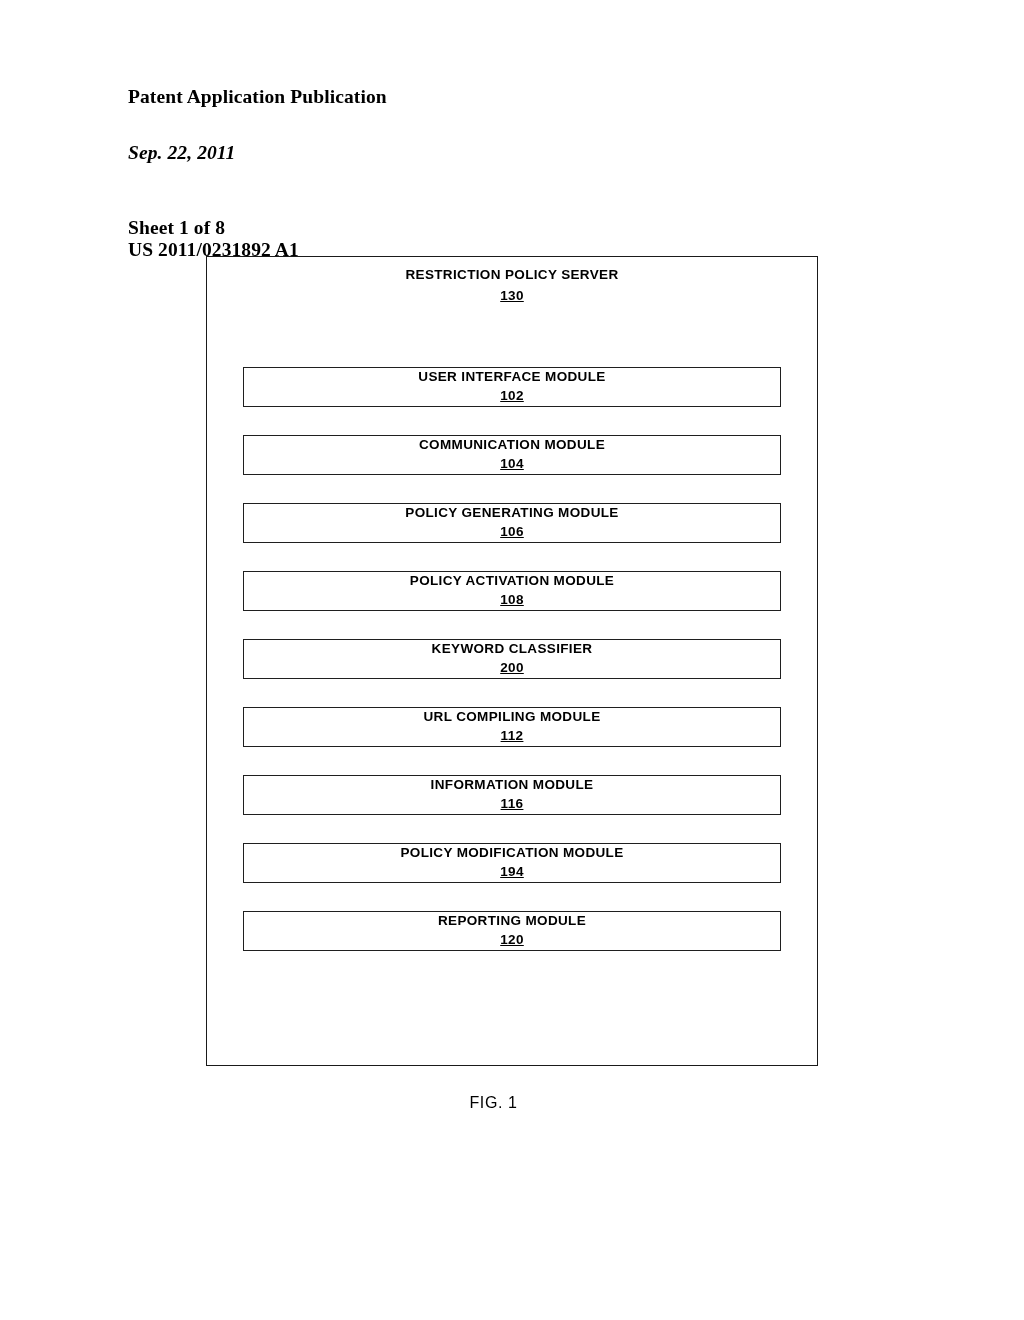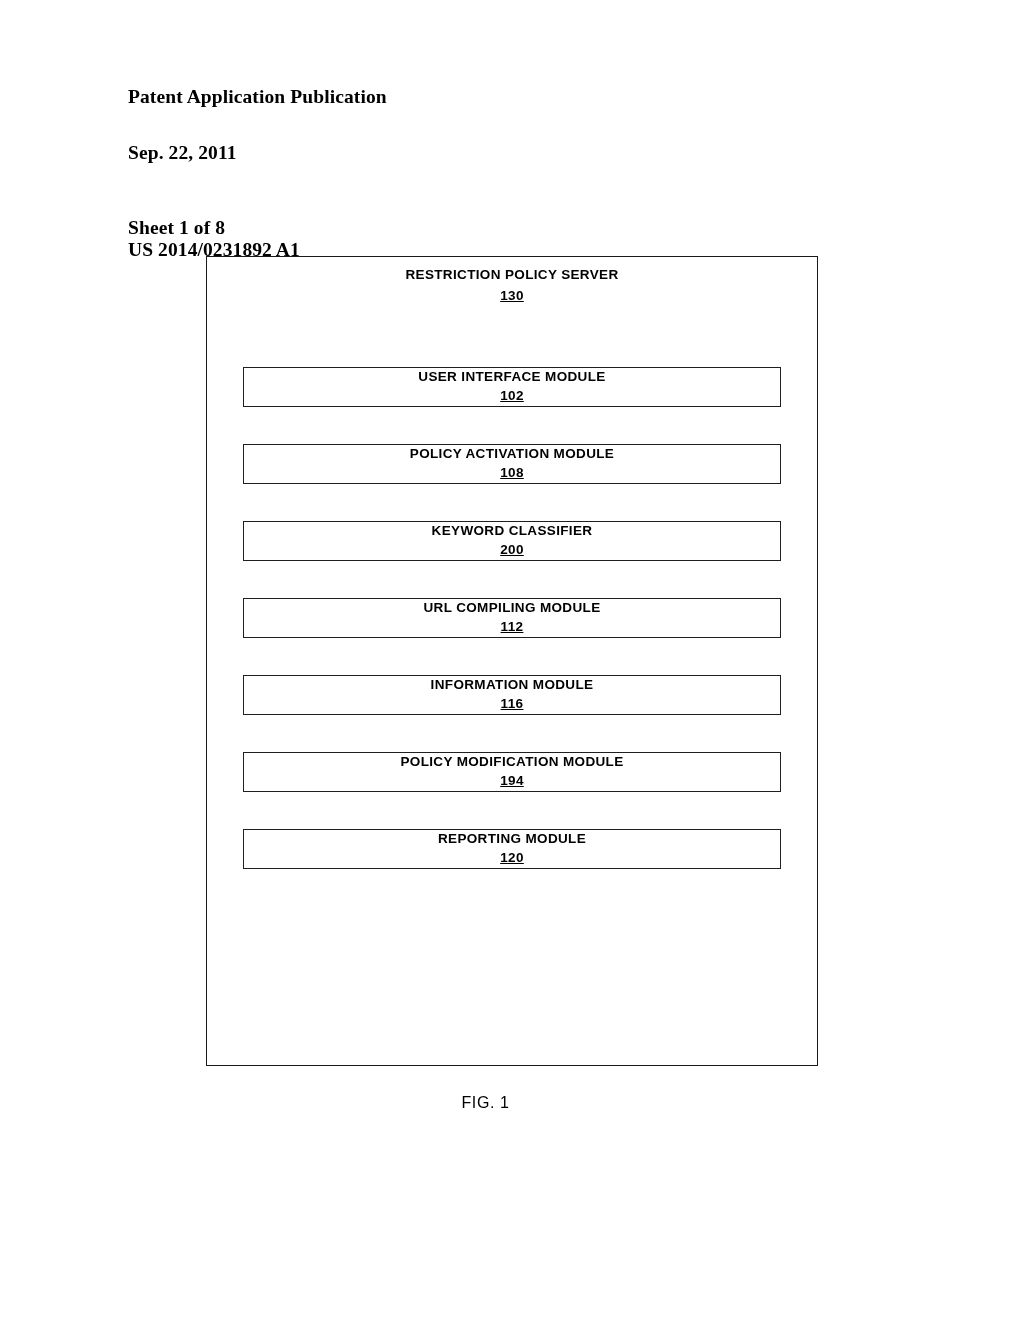--- a/index.html
+++ b/index.html
@@ -27,21 +27,21 @@
     align-items: baseline;
     font-family: "Liberation Serif", serif;
     font-weight: bold;
     font-size: 19.5px;
     letter-spacing: 0.1px;
     white-space: nowrap;
     flex-direction: column;
   }
   .hdr-pub   { flex: 0 0 auto; }
   .hdr-gap-a { flex: 0 0 34px; }
-  .hdr-date  { flex: 0 0 auto; }
+  .hdr-date  { flex: 0 0 auto; font-style: italic; }
   .hdr-gap-b { flex: 0 0 12px; }
   .hdr-sheet { flex: 0 0 auto; margin-top: 41px; }
   .hdr-gap-c { flex: 1 1 auto; }
   .hdr-num   { flex: 0 0 auto; }
 
   
   .figure-box {
     position: absolute;
     left: 206px;
     top: 256px;
@@ -73,21 +73,21 @@
     position: absolute;
     left: 36px;
     top: 110px;
     width: 538px;
   }
   .module-box {
     height: 40px;
     border: 1.5px solid #1f1f1f;
     box-sizing: border-box;
     background: #ffffff;
-    margin-bottom: 37px;
+    margin-bottom: 28px;
     display: flex;
     flex-direction: column;
     align-items: center;
     justify-content: center;
     line-height: 1.38;
   }
   .module-box:last-child { margin-bottom: 0; }
   .module-label {
     font-size: 13.5px;
     font-weight: bold;
@@ -106,50 +106,59 @@
   
   .figure-caption {
     position: absolute;
     left: 0;
     top: 1094px;
     width: 971px;
     text-align: center;
     font-size: 16px;
     font-weight: normal;
     letter-spacing: 0.6px;
+    padding-left: 8px;
   }
 </style>
 </head>
 <body>
 
 <div class="page-header">
   <span class="hdr-pub">Patent Application Publication</span>
   <span class="hdr-gap-a"></span>
   <span class="hdr-date">Sep. 22, 2011</span>
   <span class="hdr-gap-b"></span>
   <span class="hdr-sheet">Sheet 1 of 8</span>
   <span class="hdr-gap-c"></span>
-  <span class="hdr-num">US 2014/0231892 A1</span>
+  <span class="hdr-num">US 2011/0231892 A1</span>
 </div>
 
 <div class="figure-box">
 
   <div class="server-title">
     <div>RESTRICTION POLICY SERVER</div>
     <div class="ref">130</div>
   </div>
 
   <div class="module-stack">
 
     <div class="module-box">
       <span class="module-label">USER INTERFACE MODULE</span>
       <span class="module-ref">102</span>
     </div>
 
+    <div class="module-box">
+      <span class="module-label">COMMUNICATION MODULE</span>
+      <span class="module-ref">104</span>
+    </div>
 
+    <div class="module-box">
+      <span class="module-label">POLICY GENERATING MODULE</span>
+      <span class="module-ref">106</span>
+    </div>
 
     <div class="module-box">
       <span class="module-label">POLICY ACTIVATION MODULE</span>
       <span class="module-ref">108</span>
     </div>
 
     <div class="module-box">
       <span class="module-label">KEYWORD CLASSIFIER</span>
       <span class="module-ref">200</span>
     </div>

